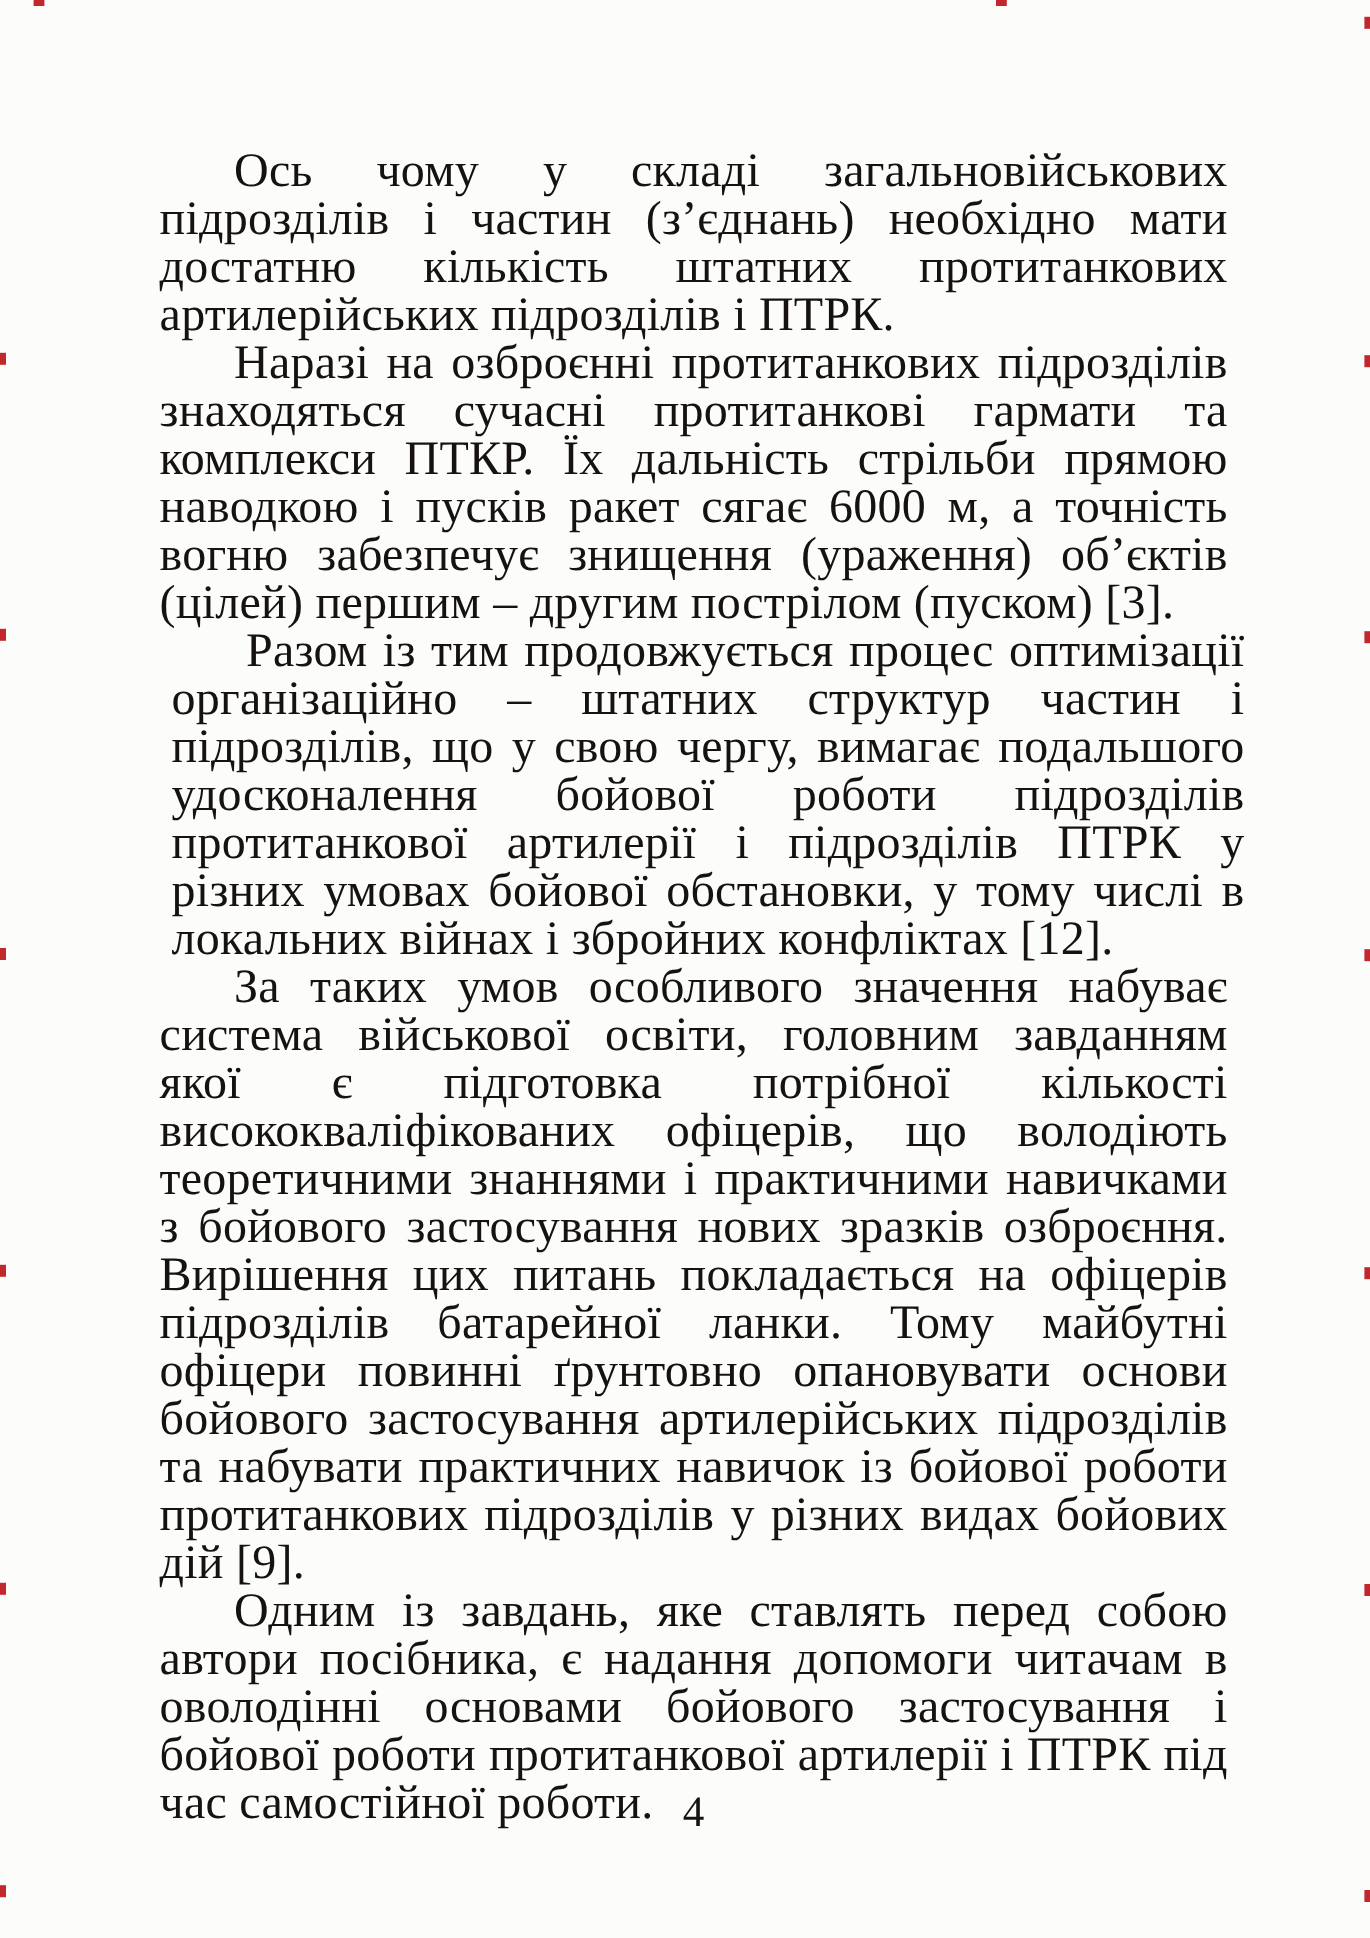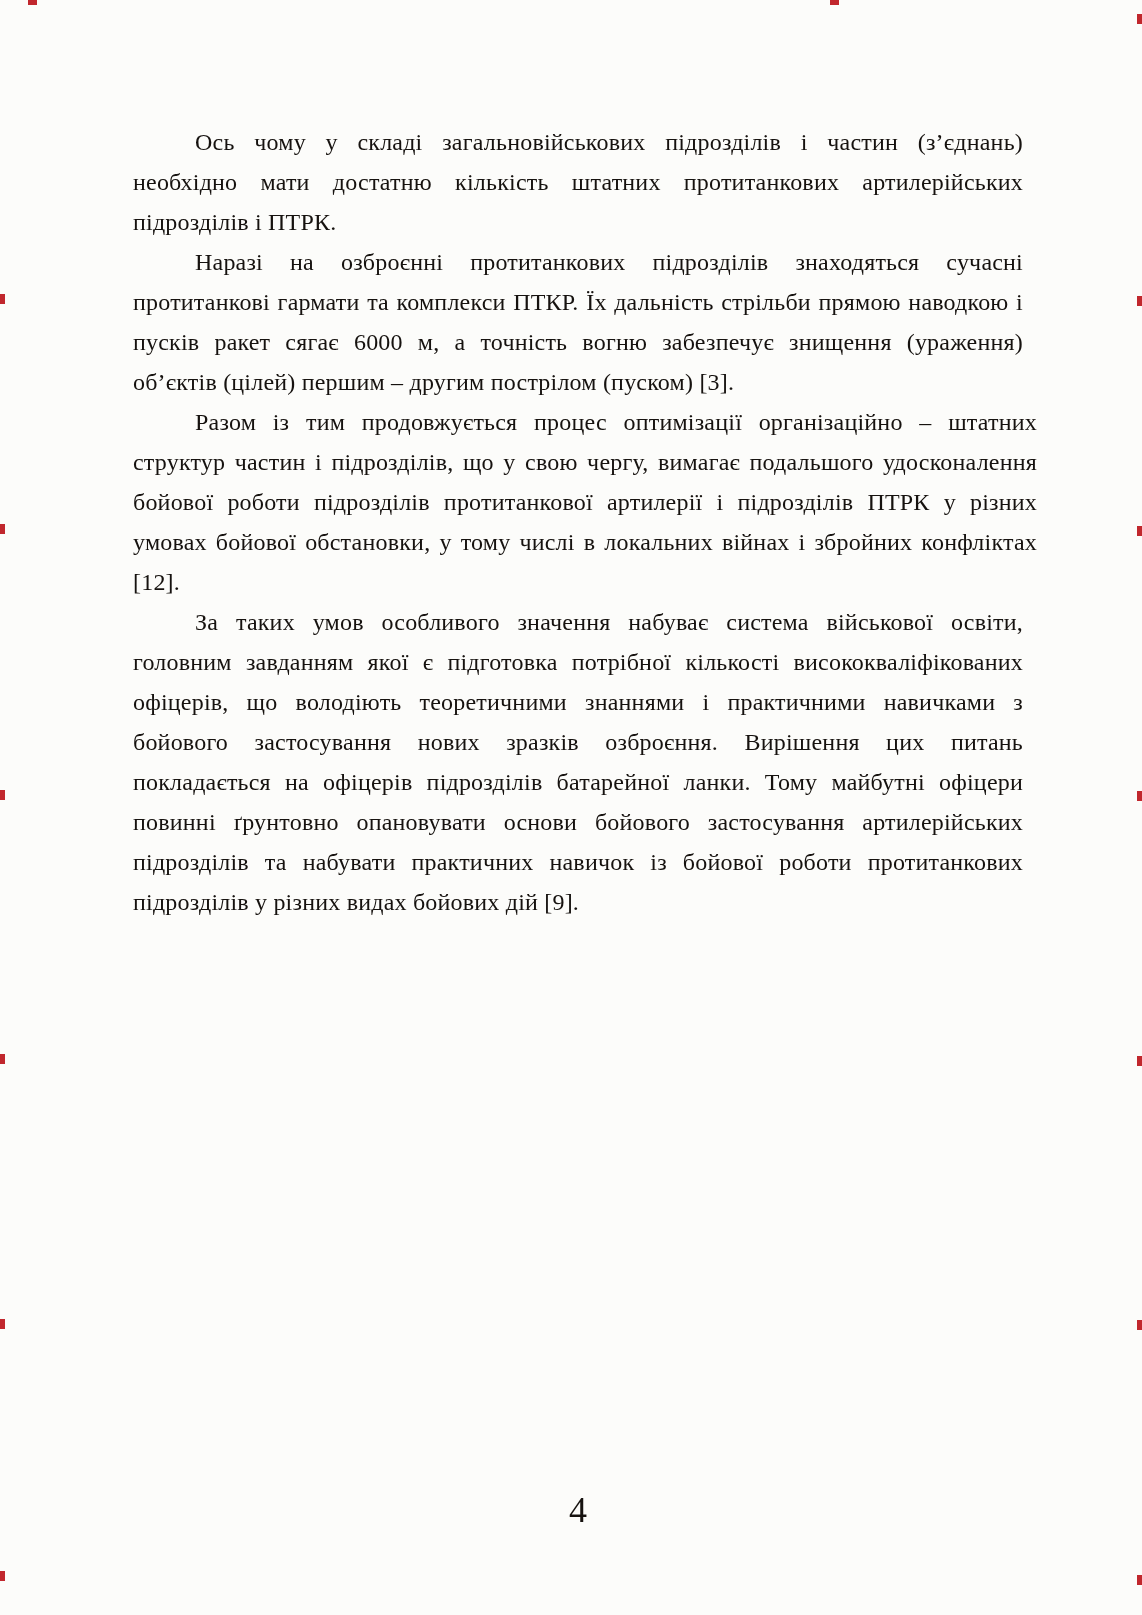--- a/index.html
+++ b/index.html
@@ -17,32 +17,32 @@
   .page {
     position: absolute;
     inset: 0;
   }
   .content {
     position: absolute;
     left: 133px;
     top: 122px;
     width: 890px;
     color: #16120f;
-    font-size: 24px;
+    font-size: 40px;
     line-height: 40px;
     letter-spacing: 0.2px;
     text-align: justify;
   }
   .content p {
     margin: 0;
     padding: 0;
     text-indent: 62px;
   }
   .content p.shifted {
-    margin-left: 0;
+    margin-left: 10px;
     margin-right: -14px;
   }
   .pagenum {
     position: absolute;
     top: 1490px;
     left: 133px;
     width: 890px;
     text-align: center;
     color: #16120f;
     font-size: 36px;
@@ -56,20 +56,21 @@
 </head>
 <body>
 
 <div class="page">
 
   <div class="content">
     <p>Ось чому у складі загальновійськових підрозділів і частин (з’єднань) необхідно мати достатню кількість штатних протитанкових артилерійських підрозділів і ПТРК.</p>
     <p>Наразі на озброєнні протитанкових підрозділів знаходяться сучасні протитанкові гармати та комплекси ПТКР. Їх дальність стрільби прямою наводкою і пусків ракет сягає 6000 м, а точність вогню забезпечує знищення (ураження) об’єктів (цілей) першим – другим пострілом (пуском) [3].</p>
     <p class="shifted">Разом із тим продовжується процес оптимізації організаційно – штатних структур частин і підрозділів, що у свою чергу, вимагає подальшого удосконалення бойової роботи підрозділів протитанкової артилерії і підрозділів ПТРК у різних умовах бойової обстановки, у тому числі в локальних війнах і збройних конфліктах [12].</p>
     <p>За таких умов особливого значення набуває система військової освіти, головним завданням якої є підготовка потрібної кількості висококваліфікованих офіцерів, що володіють теоретичними знаннями і практичними навичками з бойового застосування нових зразків озброєння. Вирішення цих питань покладається на офіцерів підрозділів батарейної ланки. Тому майбутні офіцери повинні ґрунтовно опановувати основи бойового застосування артилерійських підрозділів та набувати практичних навичок із бойової роботи протитанкових підрозділів у різних видах бойових дій [9].</p>
+    <p>Одним із завдань, яке ставлять перед собою автори посібника, є надання допомоги читачам в оволодінні основами бойового застосування і бойової роботи протитанкової артилерії і ПТРК під час самостійної роботи.</p>
   </div>
 
   <div class="pagenum">4</div>
 
   <div class="mark" style="left:28px;  top:0;      width:9px; height:5px;"></div>
   <div class="mark" style="left:830px; top:0;      width:9px; height:5px;"></div>
   <div class="mark" style="left:1137px;top:14px;   width:5px; height:10px;"></div>
   <div class="mark" style="left:0;     top:294px;  width:5px; height:10px;"></div>
   <div class="mark" style="left:1137px;top:296px;  width:5px; height:10px;"></div>
   <div class="mark" style="left:0;     top:524px;  width:5px; height:10px;"></div>

